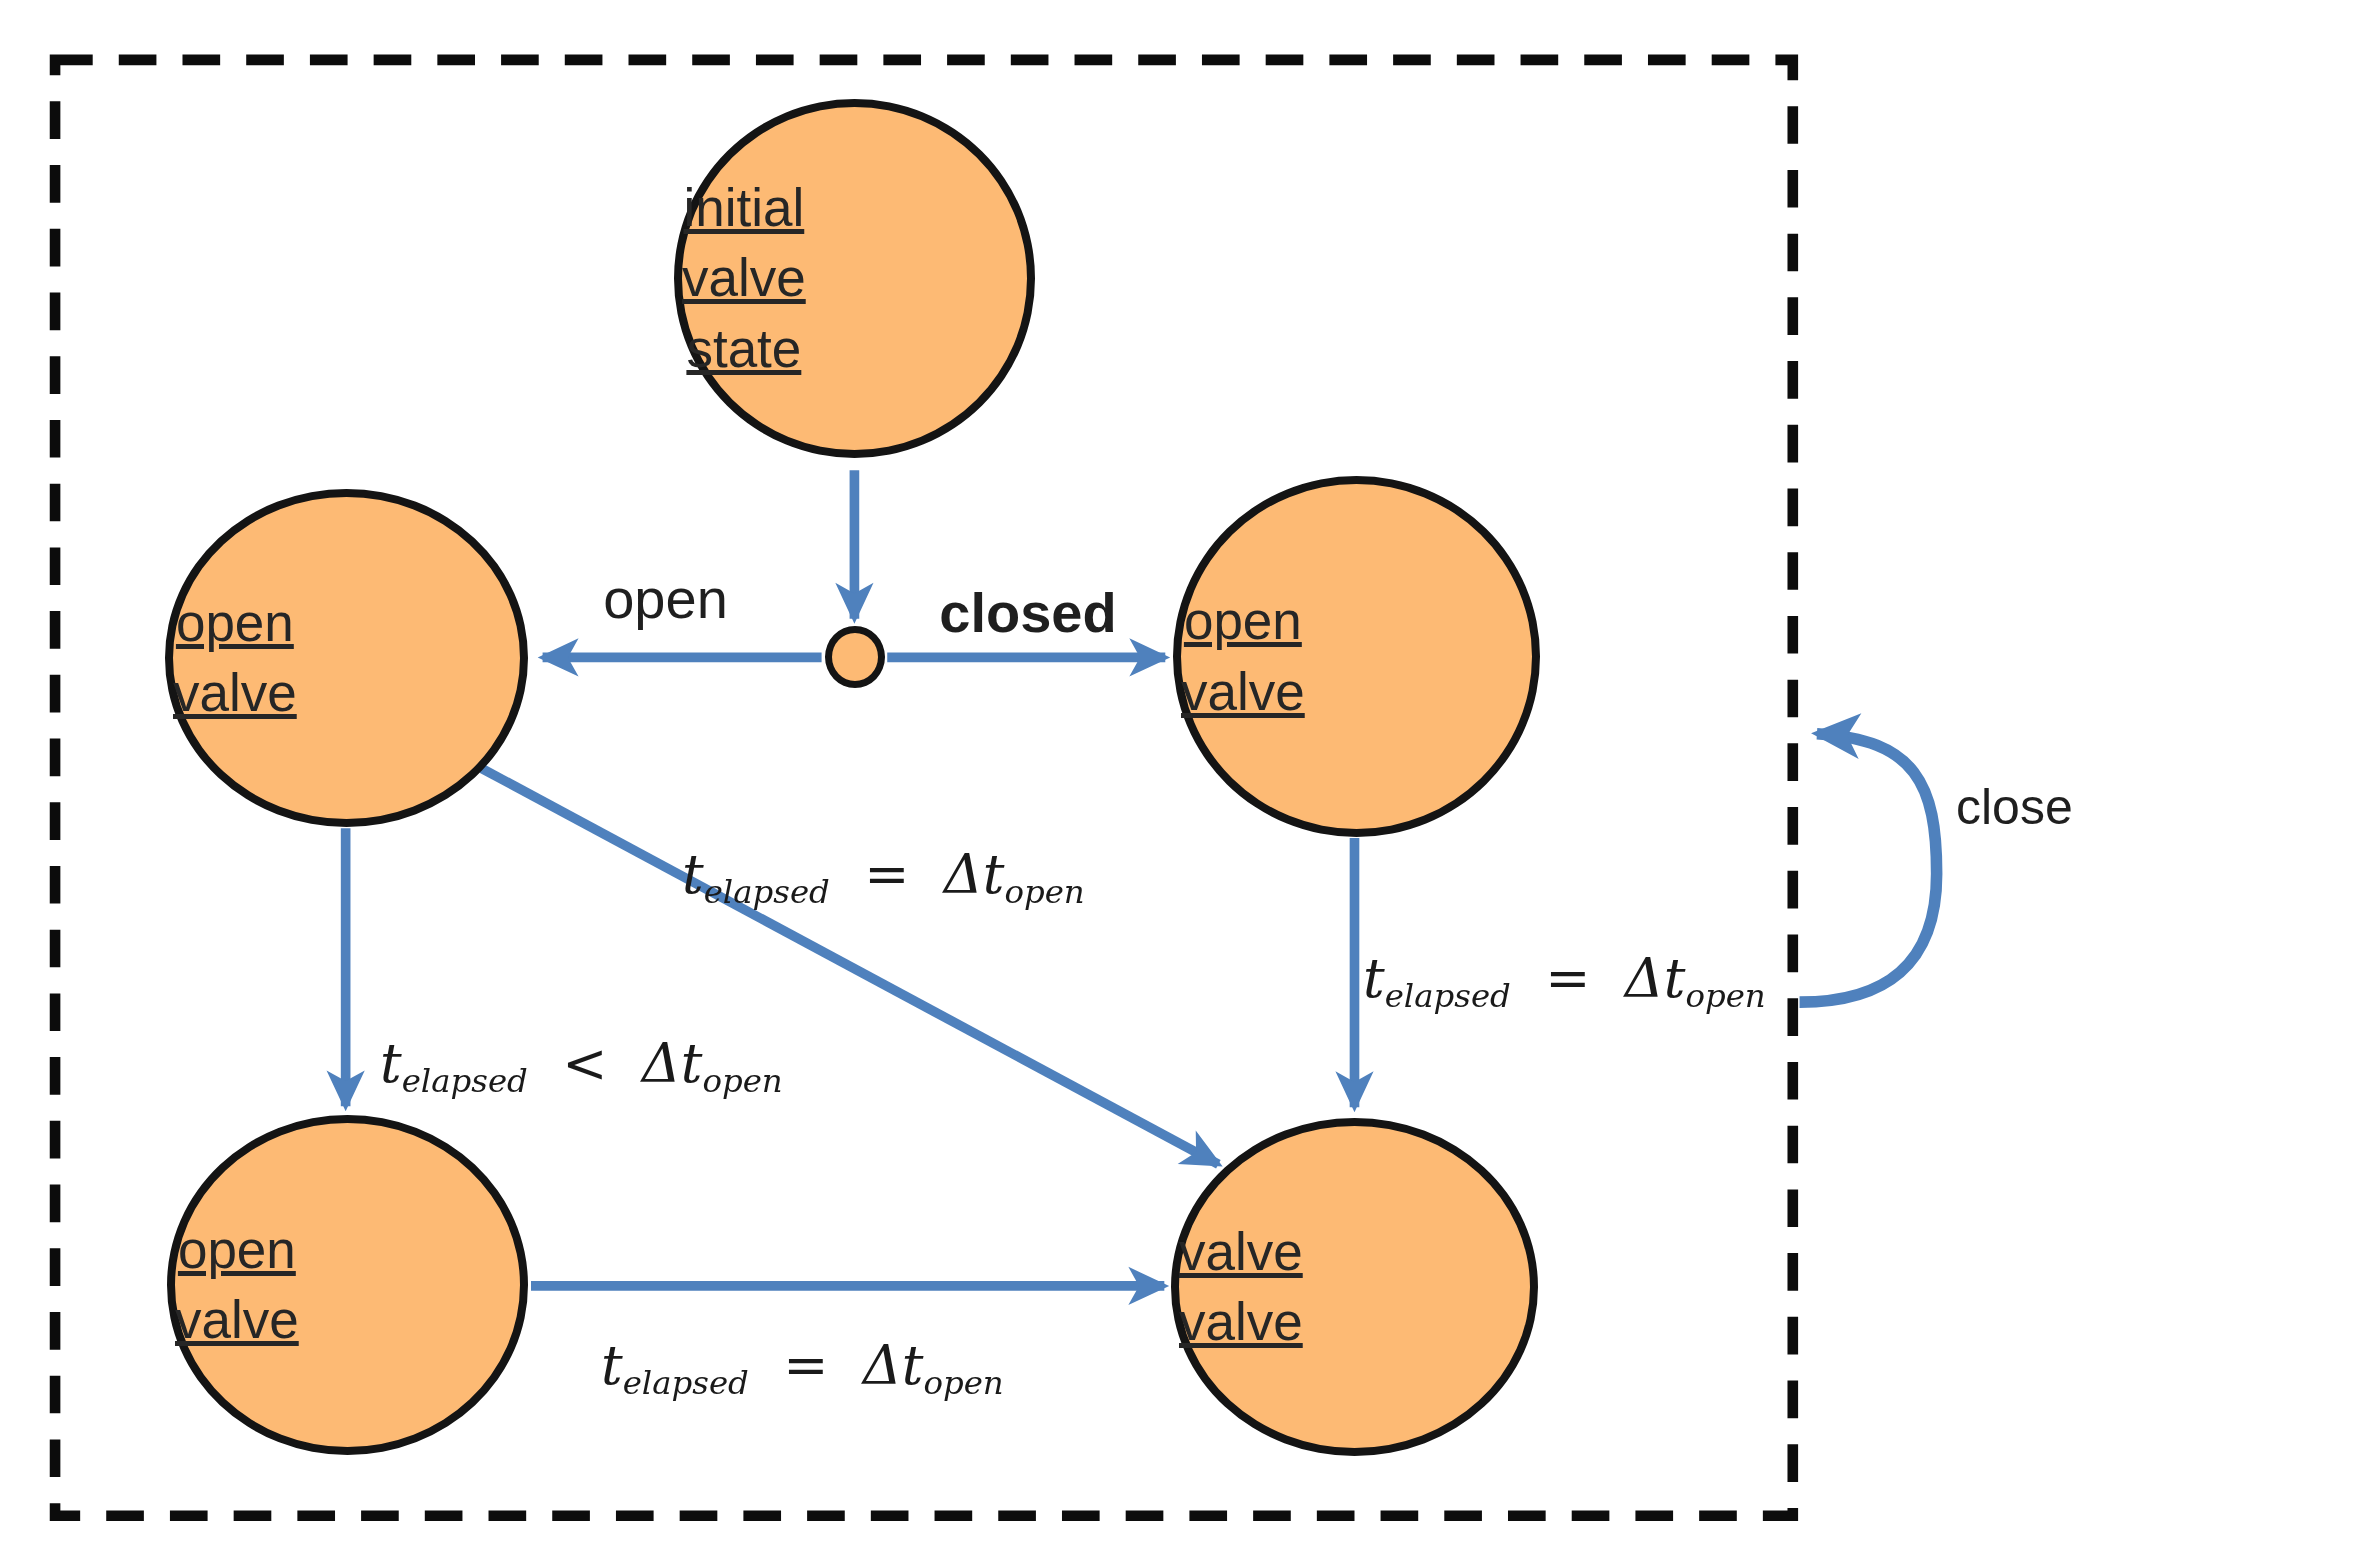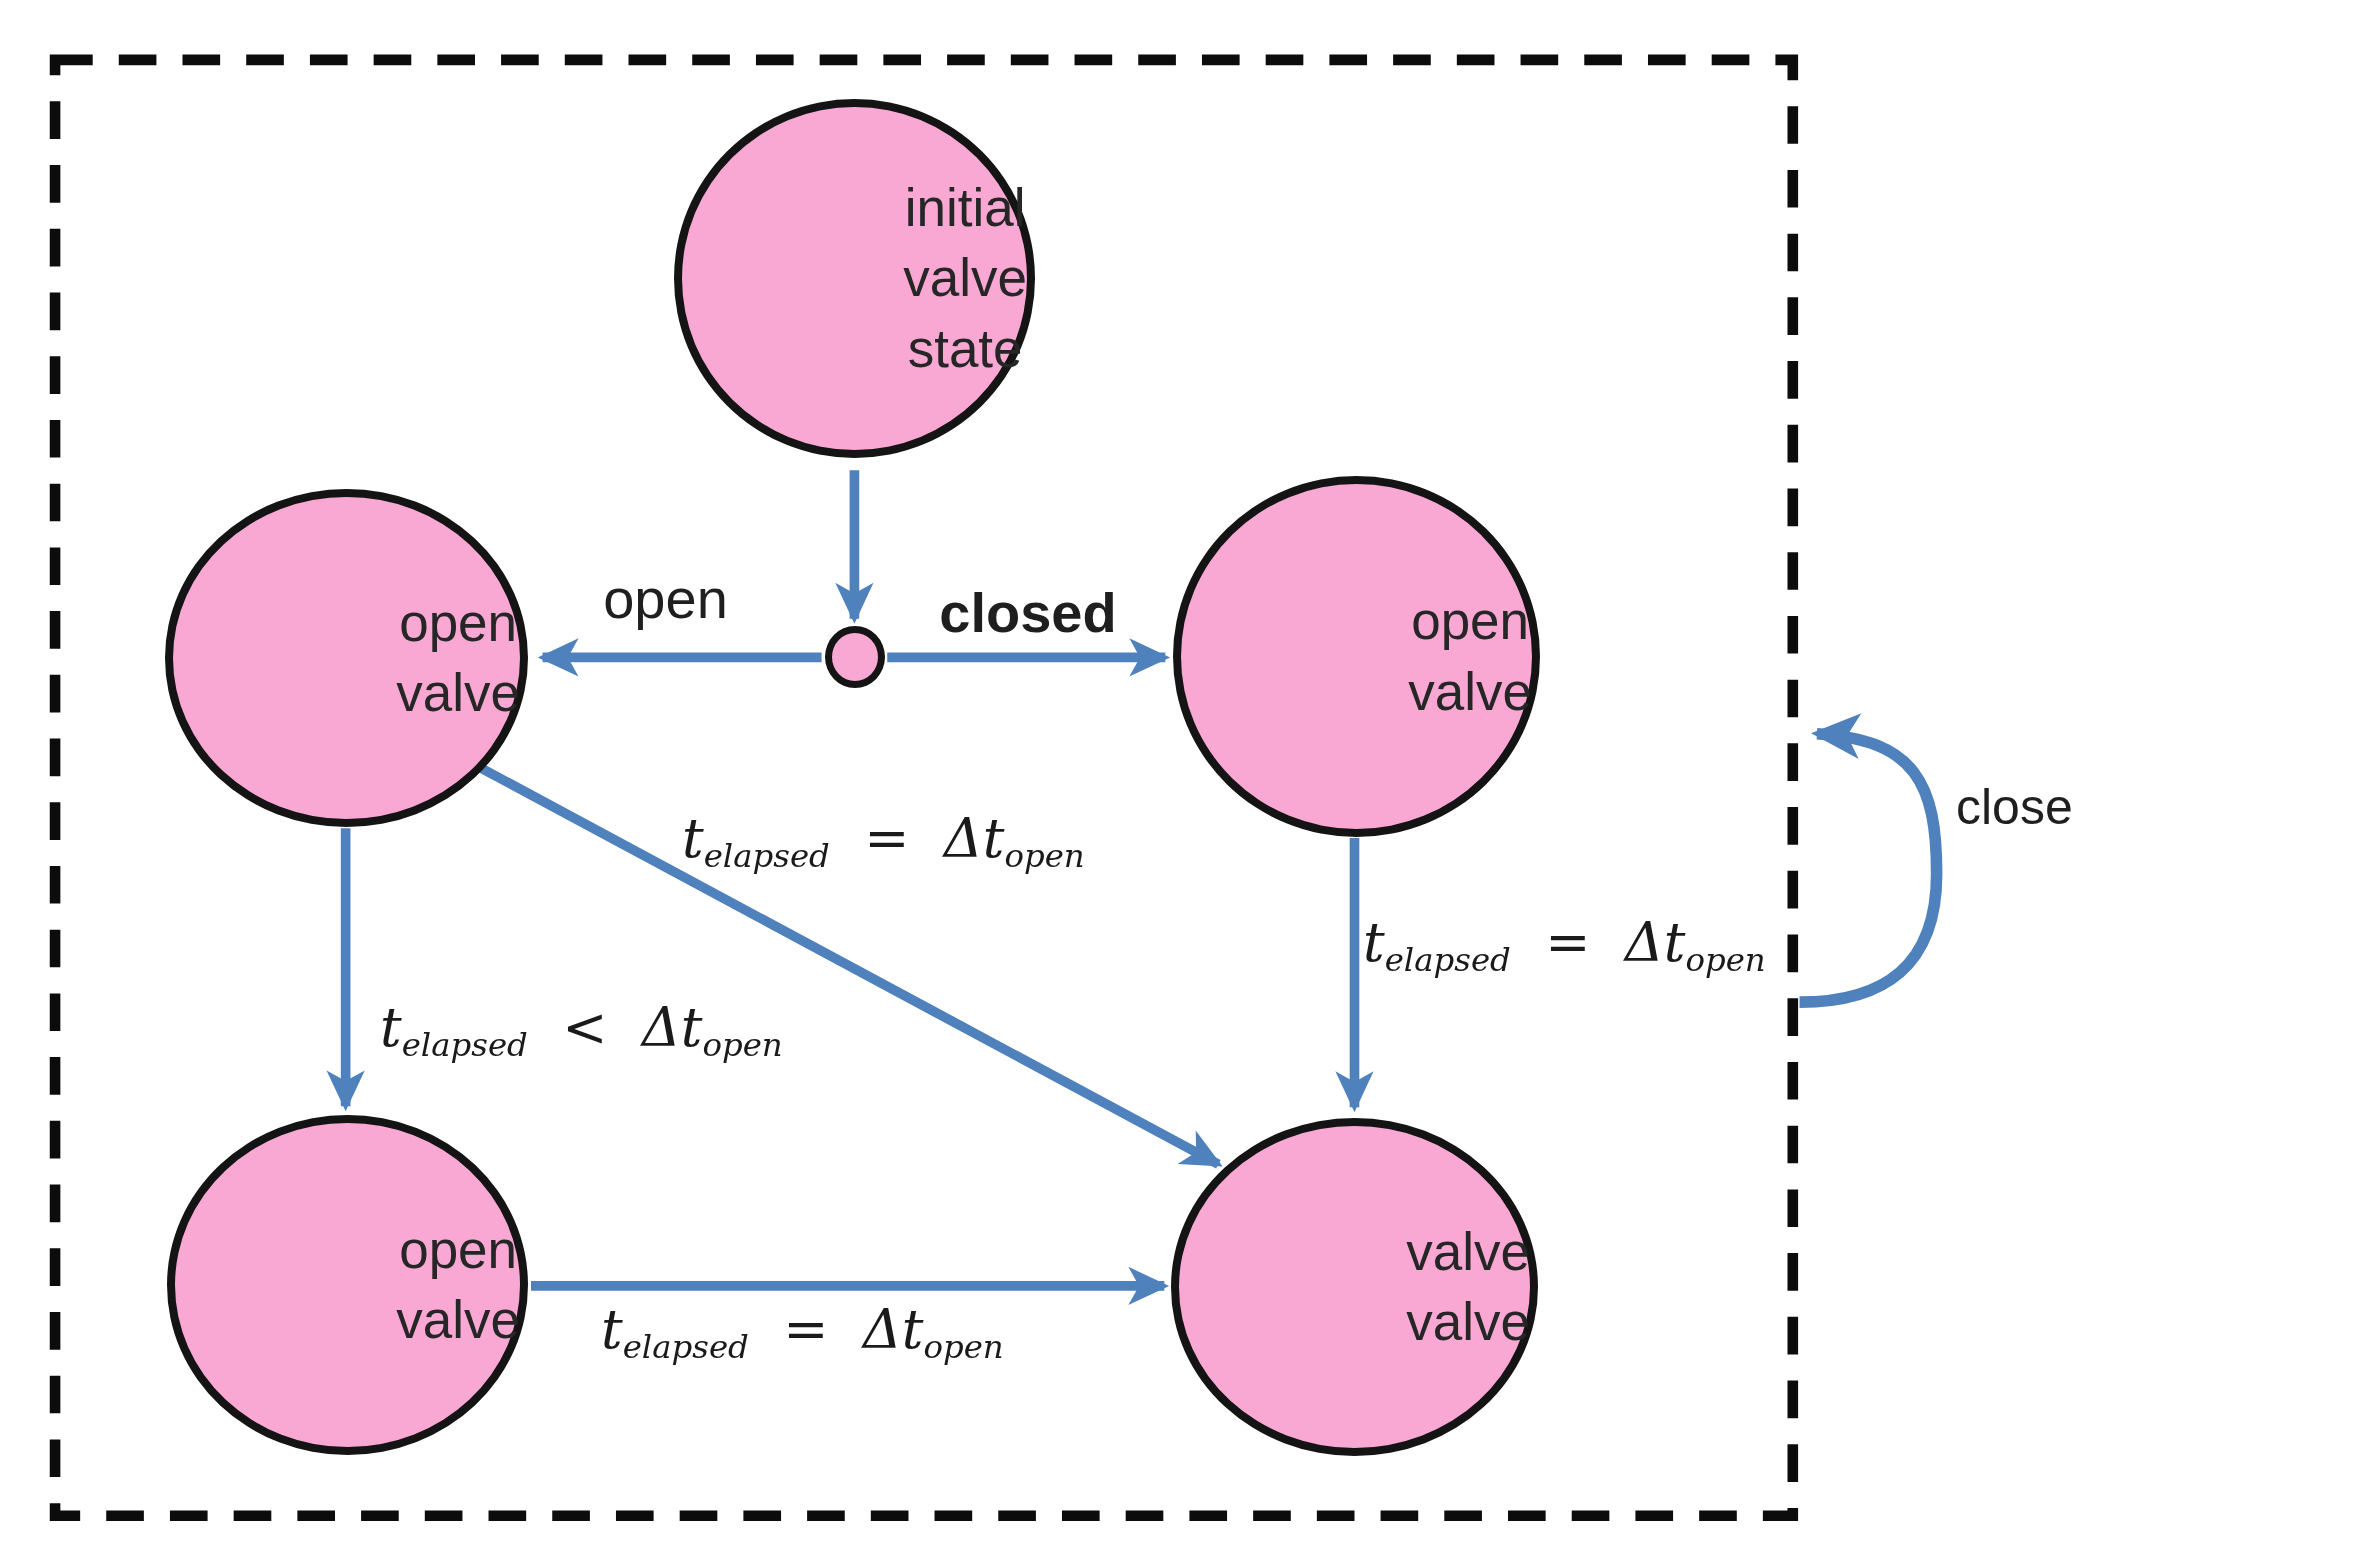--- a/index.html
+++ b/index.html
@@ -14,28 +14,29 @@
   #edges-svg {
     position: absolute;
     left: 0; top: 0;
     width: 2374px; height: 1563px;
   }
   .node {
     position: absolute;
     box-sizing: border-box;
     border: 8.7px solid #141414;
     border-radius: 50%;
-    background: #f9a8d4;
+    background: #fdba74;
     display: flex;
     align-items: center;
-    justify-content: flex-end;
+    justify-content: flex-start;
     text-align: center;
     font-size: 53px;
     line-height: 1.33;
     color: #262626;
+    text-decoration: underline;
   }
   .node span { display: block; }
   #node-initial     { left: 674px;  top: 99px;  width: 361px; height: 359px; }
   #node-open-left   { left: 165px;  top: 489px;  width: 363px; height: 338px; }
   #node-open-right  { left: 1173px; top: 476px;  width: 367px; height: 361px; }
   #node-open-bottom { left: 167px;  top: 1115px; width: 361px; height: 340px; }
   #node-close       { left: 1171px; top: 1118px; width: 367px; height: 338px; }
   #node-branch      { left: 825px;  top: 626px;  width: 60px;  height: 62px; border-width: 7.7px; }
   .elabel {
     position: absolute;
@@ -46,20 +47,21 @@
   }
   #label-open   { left: 576px; top: 566px; width: 179px; }
   #label-closed { left: 934px; top: 580px; width: 188px; font-weight: bold; }
   .mlabel {
     position: absolute;
     font-family: "DejaVu Serif", serif;
     font-style: italic;
     font-size: 54px;
     color: #1a1a1a;
     white-space: pre;
+    margin-top: 36px;
   }
   .mlabel sub, .inline-math sub {
     font-size: 0.6em;
     vertical-align: -0.3em;
     line-height: 0;
   }
   #mlabel-diagonal { left: 682px;  top: 807px;  }
   #mlabel-left     { left: 380px;  top: 996px; }
   #mlabel-right    { left: 1363px; top: 911px;  }
   #mlabel-bottom   { left: 601px;  top: 1298px; }

